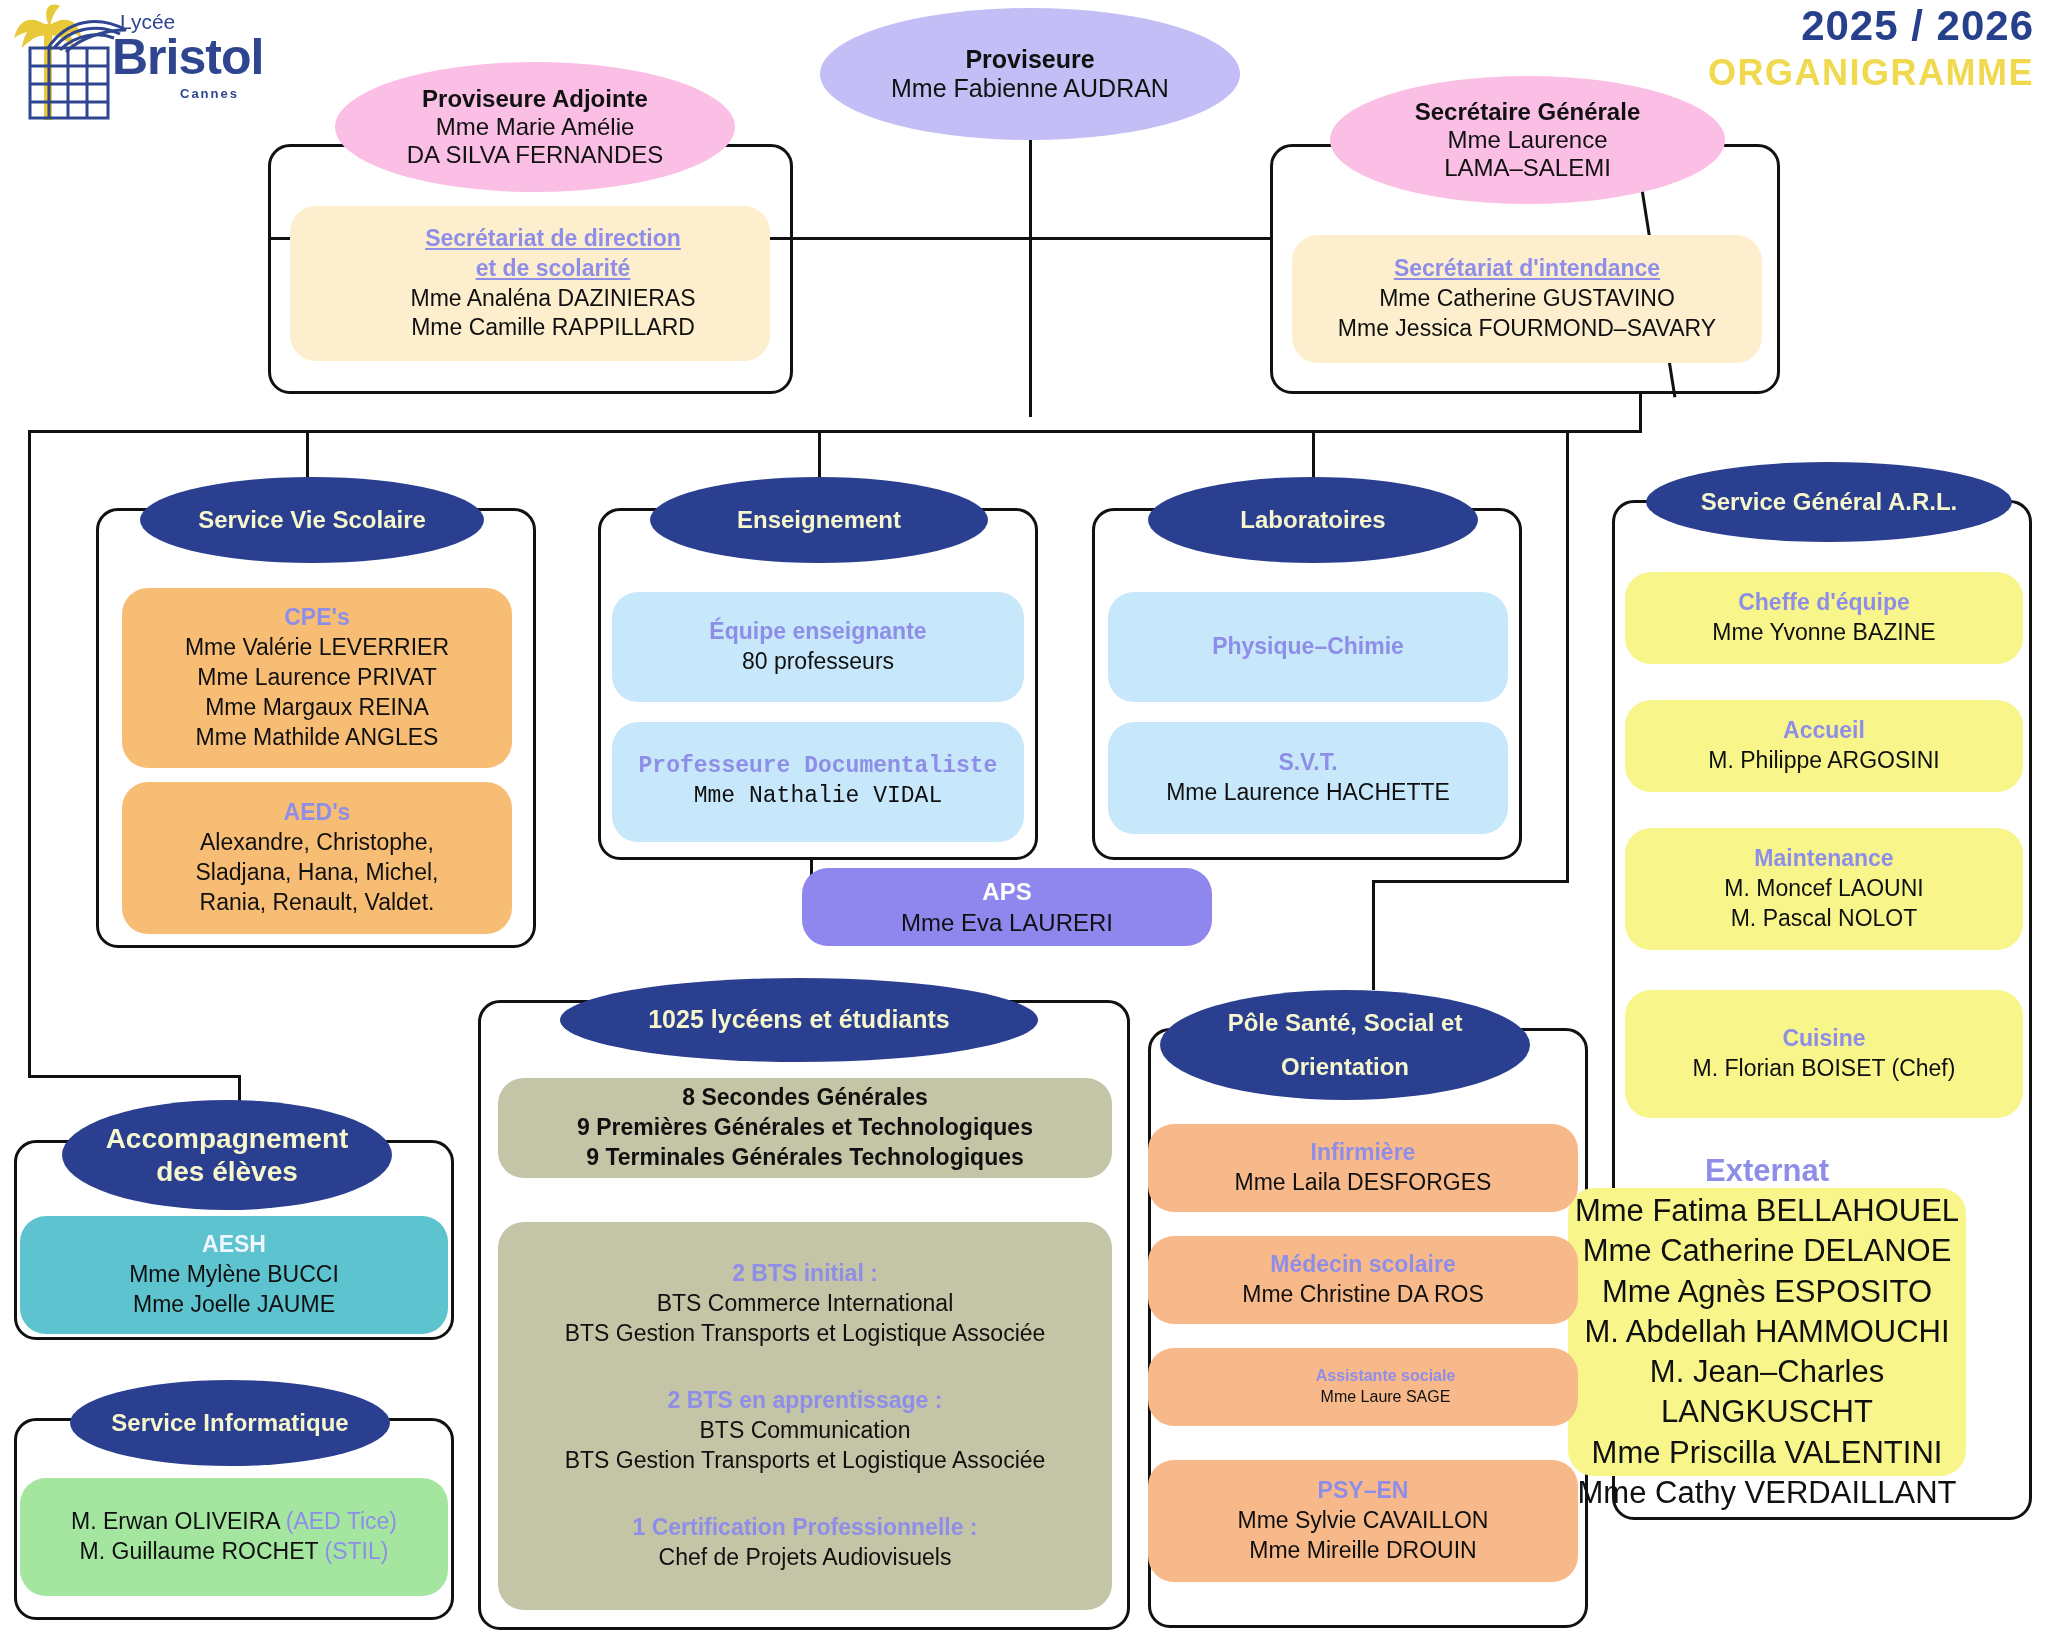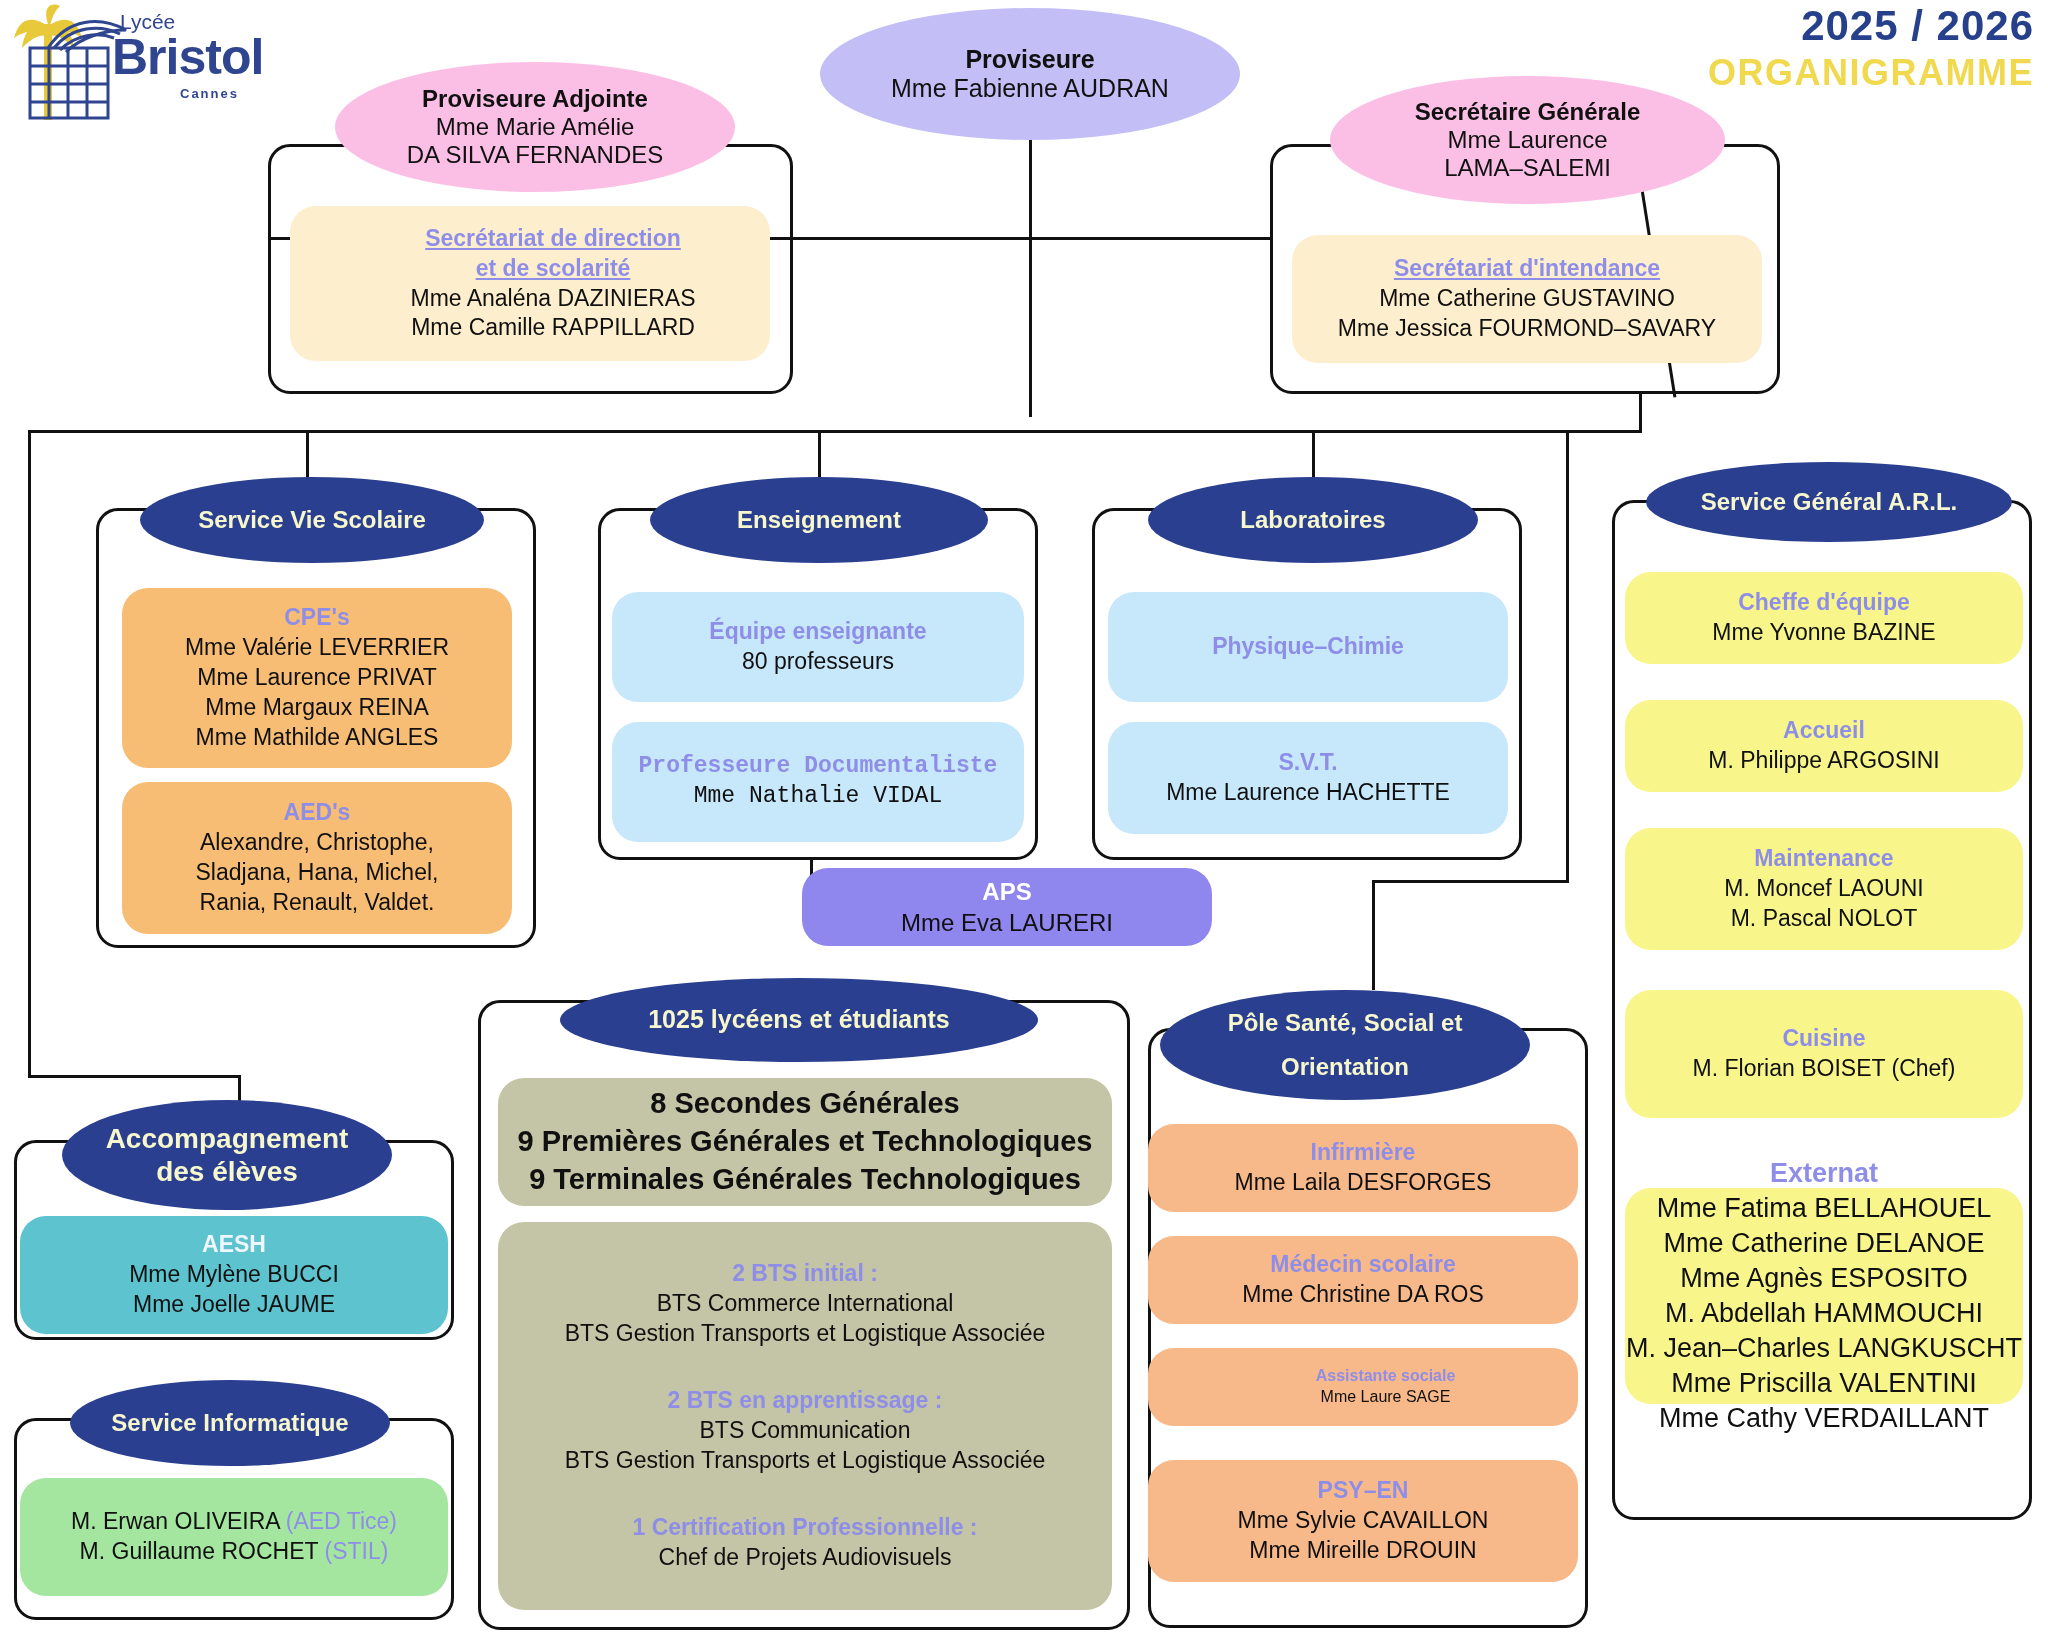--- a/index.html
+++ b/index.html
@@ -239,41 +239,41 @@
   </div>
   <div class="card c-yellow" style="left:1625px; top:828px; width:398px; height:122px; font-size:23px;">
     <div class="hd">Maintenance</div>
     <div class="bd">M. Moncef LAOUNI</div>
     <div class="bd">M. Pascal NOLOT</div>
   </div>
   <div class="card c-yellow" style="left:1625px; top:990px; width:398px; height:128px; font-size:23px;">
     <div class="hd">Cuisine</div>
     <div class="bd">M. Florian BOISET (Chef)</div>
   </div>
-  <div class="card c-yellow" style="left:1625px; top:1188px; width:398px; height:216px; font-size:27px;">
+  <div class="card c-yellow" style="left:1568px; top:1188px; width:398px; height:288px; font-size:31px;">
     <div class="hd">Externat</div>
     <div class="bd">Mme Fatima BELLAHOUEL</div>
     <div class="bd">Mme Catherine DELANOE</div>
     <div class="bd">Mme Agnès ESPOSITO</div>
     <div class="bd">M. Abdellah HAMMOUCHI</div>
     <div class="bd">M. Jean–Charles LANGKUSCHT</div>
     <div class="bd">Mme Priscilla VALENTINI</div>
     <div class="bd">Mme Cathy VERDAILLANT</div>
   </div>
 
   <div class="card c-purple" style="left:802px; top:868px; width:410px; height:78px; font-size:24px;">
     <div style="font-weight:bold; color:#ffffff;">APS</div>
     <div class="bd">Mme Eva LAURERI</div>
   </div>
 
   <div class="frame" style="left:478px; top:1000px; width:652px; height:630px;"></div>
   <div class="ellipse ell-navy" style="left:560px; top:978px; width:478px; height:84px; font-size:25px;">
     <span>1025 lycéens et étudiants</span>
   </div>
-  <div class="card c-khaki" style="left:498px; top:1078px; width:614px; height:128px; font-size:29px;">
+  <div class="card c-khaki" style="left:498px; top:1078px; width:614px; height:100px; font-size:23px;">
     <div class="bd" style="font-weight:bold;">8 Secondes Générales</div>
     <div class="bd" style="font-weight:bold;">9 Premières Générales et Technologiques</div>
     <div class="bd" style="font-weight:bold;">9 Terminales Générales Technologiques</div>
   </div>
   <div class="card c-khaki" style="left:498px; top:1222px; width:614px; height:388px; font-size:23px; justify-content:space-evenly;">
     <div style="display:flex; flex-direction:column; align-items:center;">
       <div class="hd">2 BTS initial :</div>
       <div class="bd">BTS Commerce International</div>
       <div class="bd">BTS Gestion Transports et Logistique Associée</div>
     </div>

